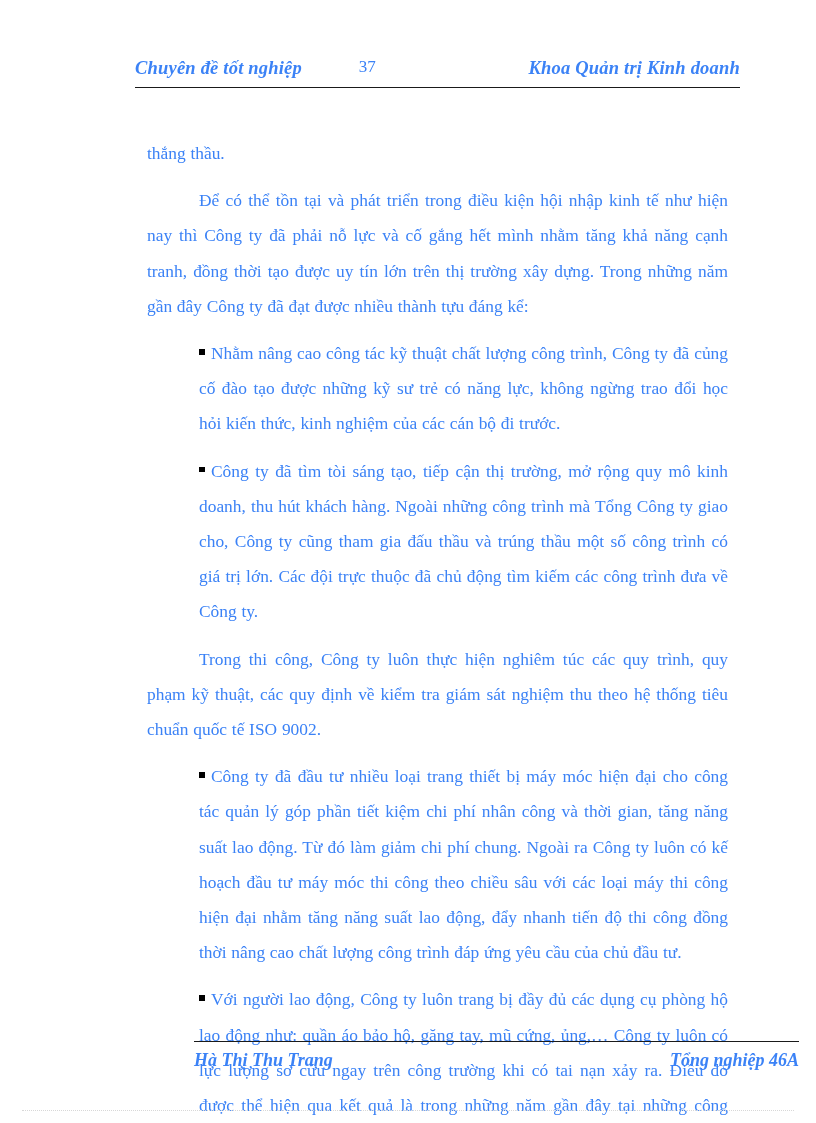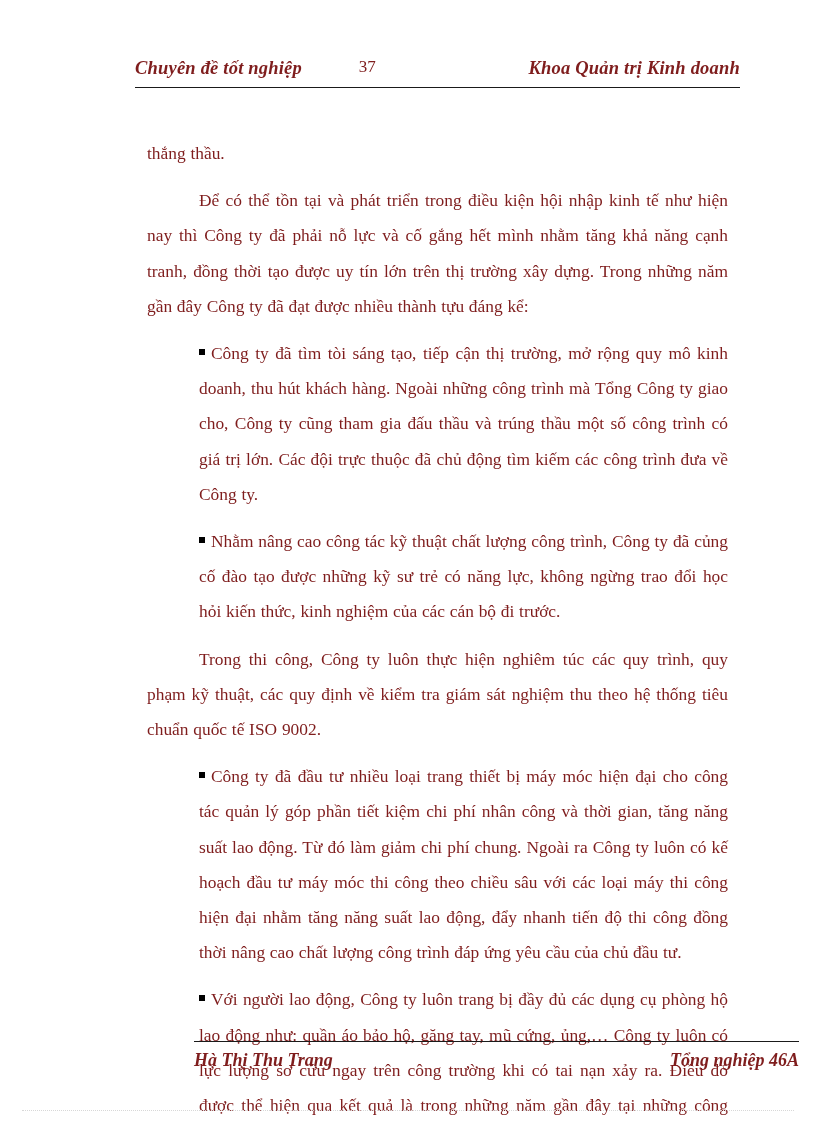--- a/index.html
+++ b/index.html
@@ -8,21 +8,21 @@
     background: #ffffff;
   }
   .page {
     position: relative;
     width: 816px;
     height: 1123px;
     background: #ffffff;
     margin: 0 auto;
     overflow: hidden;
     font-family: "Liberation Serif", "DejaVu Serif", serif;
-    color: #7f1d1d;
+    color: #3b82f6;
     -webkit-font-smoothing: antialiased;
   }
 
   
   .header {
     position: absolute;
     left: 135px;
     top: 58px;
     width: 605px;
     height: 32px;
@@ -147,26 +147,26 @@
   </div>
 
   <div class="content">
 
     <p class="para noindent">thắng thầu.</p>
 
     <p class="para indent">Để có thể tồn tại và phát triển trong điều kiện hội nhập kinh tế như hiện nay thì Công ty đã phải nỗ lực và cố gắng hết mình nhằm tăng khả năng cạnh tranh, đồng thời tạo được uy tín lớn trên thị trường xây dựng. Trong những năm gần đây Công ty đã đạt được nhiều thành tựu đáng kể:</p>
 
     <p class="para bullet tight">
       <span class="sq"></span>
-      <span class="btext">Công ty đã tìm tòi sáng tạo, tiếp cận thị trường, mở rộng quy mô kinh doanh, thu hút khách hàng. Ngoài những công trình mà Tổng Công ty giao cho, Công ty cũng tham gia đấu thầu và trúng thầu một số công trình có giá trị lớn. Các đội trực thuộc đã chủ động tìm kiếm các công trình đưa về Công ty.</span>
+      <span class="btext">Nhằm nâng cao công tác kỹ thuật chất lượng công trình, Công ty đã củng cố đào tạo được những kỹ sư trẻ có năng lực, không ngừng trao đổi học hỏi kiến thức, kinh nghiệm của các cán bộ đi trước.</span>
     </p>
 
     <p class="para bullet tight">
       <span class="sq"></span>
-      <span class="btext">Nhằm nâng cao công tác kỹ thuật chất lượng công trình, Công ty đã củng cố đào tạo được những kỹ sư trẻ có năng lực, không ngừng trao đổi học hỏi kiến thức, kinh nghiệm của các cán bộ đi trước.</span>
+      <span class="btext">Công ty đã tìm tòi sáng tạo, tiếp cận thị trường, mở rộng quy mô kinh doanh, thu hút khách hàng. Ngoài những công trình mà Tổng Công ty giao cho, Công ty cũng tham gia đấu thầu và trúng thầu một số công trình có giá trị lớn. Các đội trực thuộc đã chủ động tìm kiếm các công trình đưa về Công ty.</span>
     </p>
 
     <p class="para indent">Trong thi công, Công ty luôn thực hiện nghiêm túc các quy trình, quy phạm kỹ thuật, các quy định về kiểm tra giám sát nghiệm thu theo hệ thống tiêu chuẩn quốc tế ISO 9002.</p>
 
     <p class="para bullet tight">
       <span class="sq"></span>
       <span class="btext">Công ty đã đầu tư nhiều loại trang thiết bị máy móc hiện đại cho công tác quản lý góp phần tiết kiệm chi phí nhân công và thời gian, tăng năng suất lao động. Từ đó làm giảm chi phí chung. Ngoài ra Công ty luôn có kế hoạch đầu tư máy móc thi công theo chiều sâu với các loại máy thi công hiện đại nhằm tăng năng suất lao động, đẩy nhanh tiến độ thi công đồng thời nâng cao chất lượng công trình đáp ứng yêu cầu của chủ đầu tư.</span>
     </p>
 
     <p class="para bullet tight">

